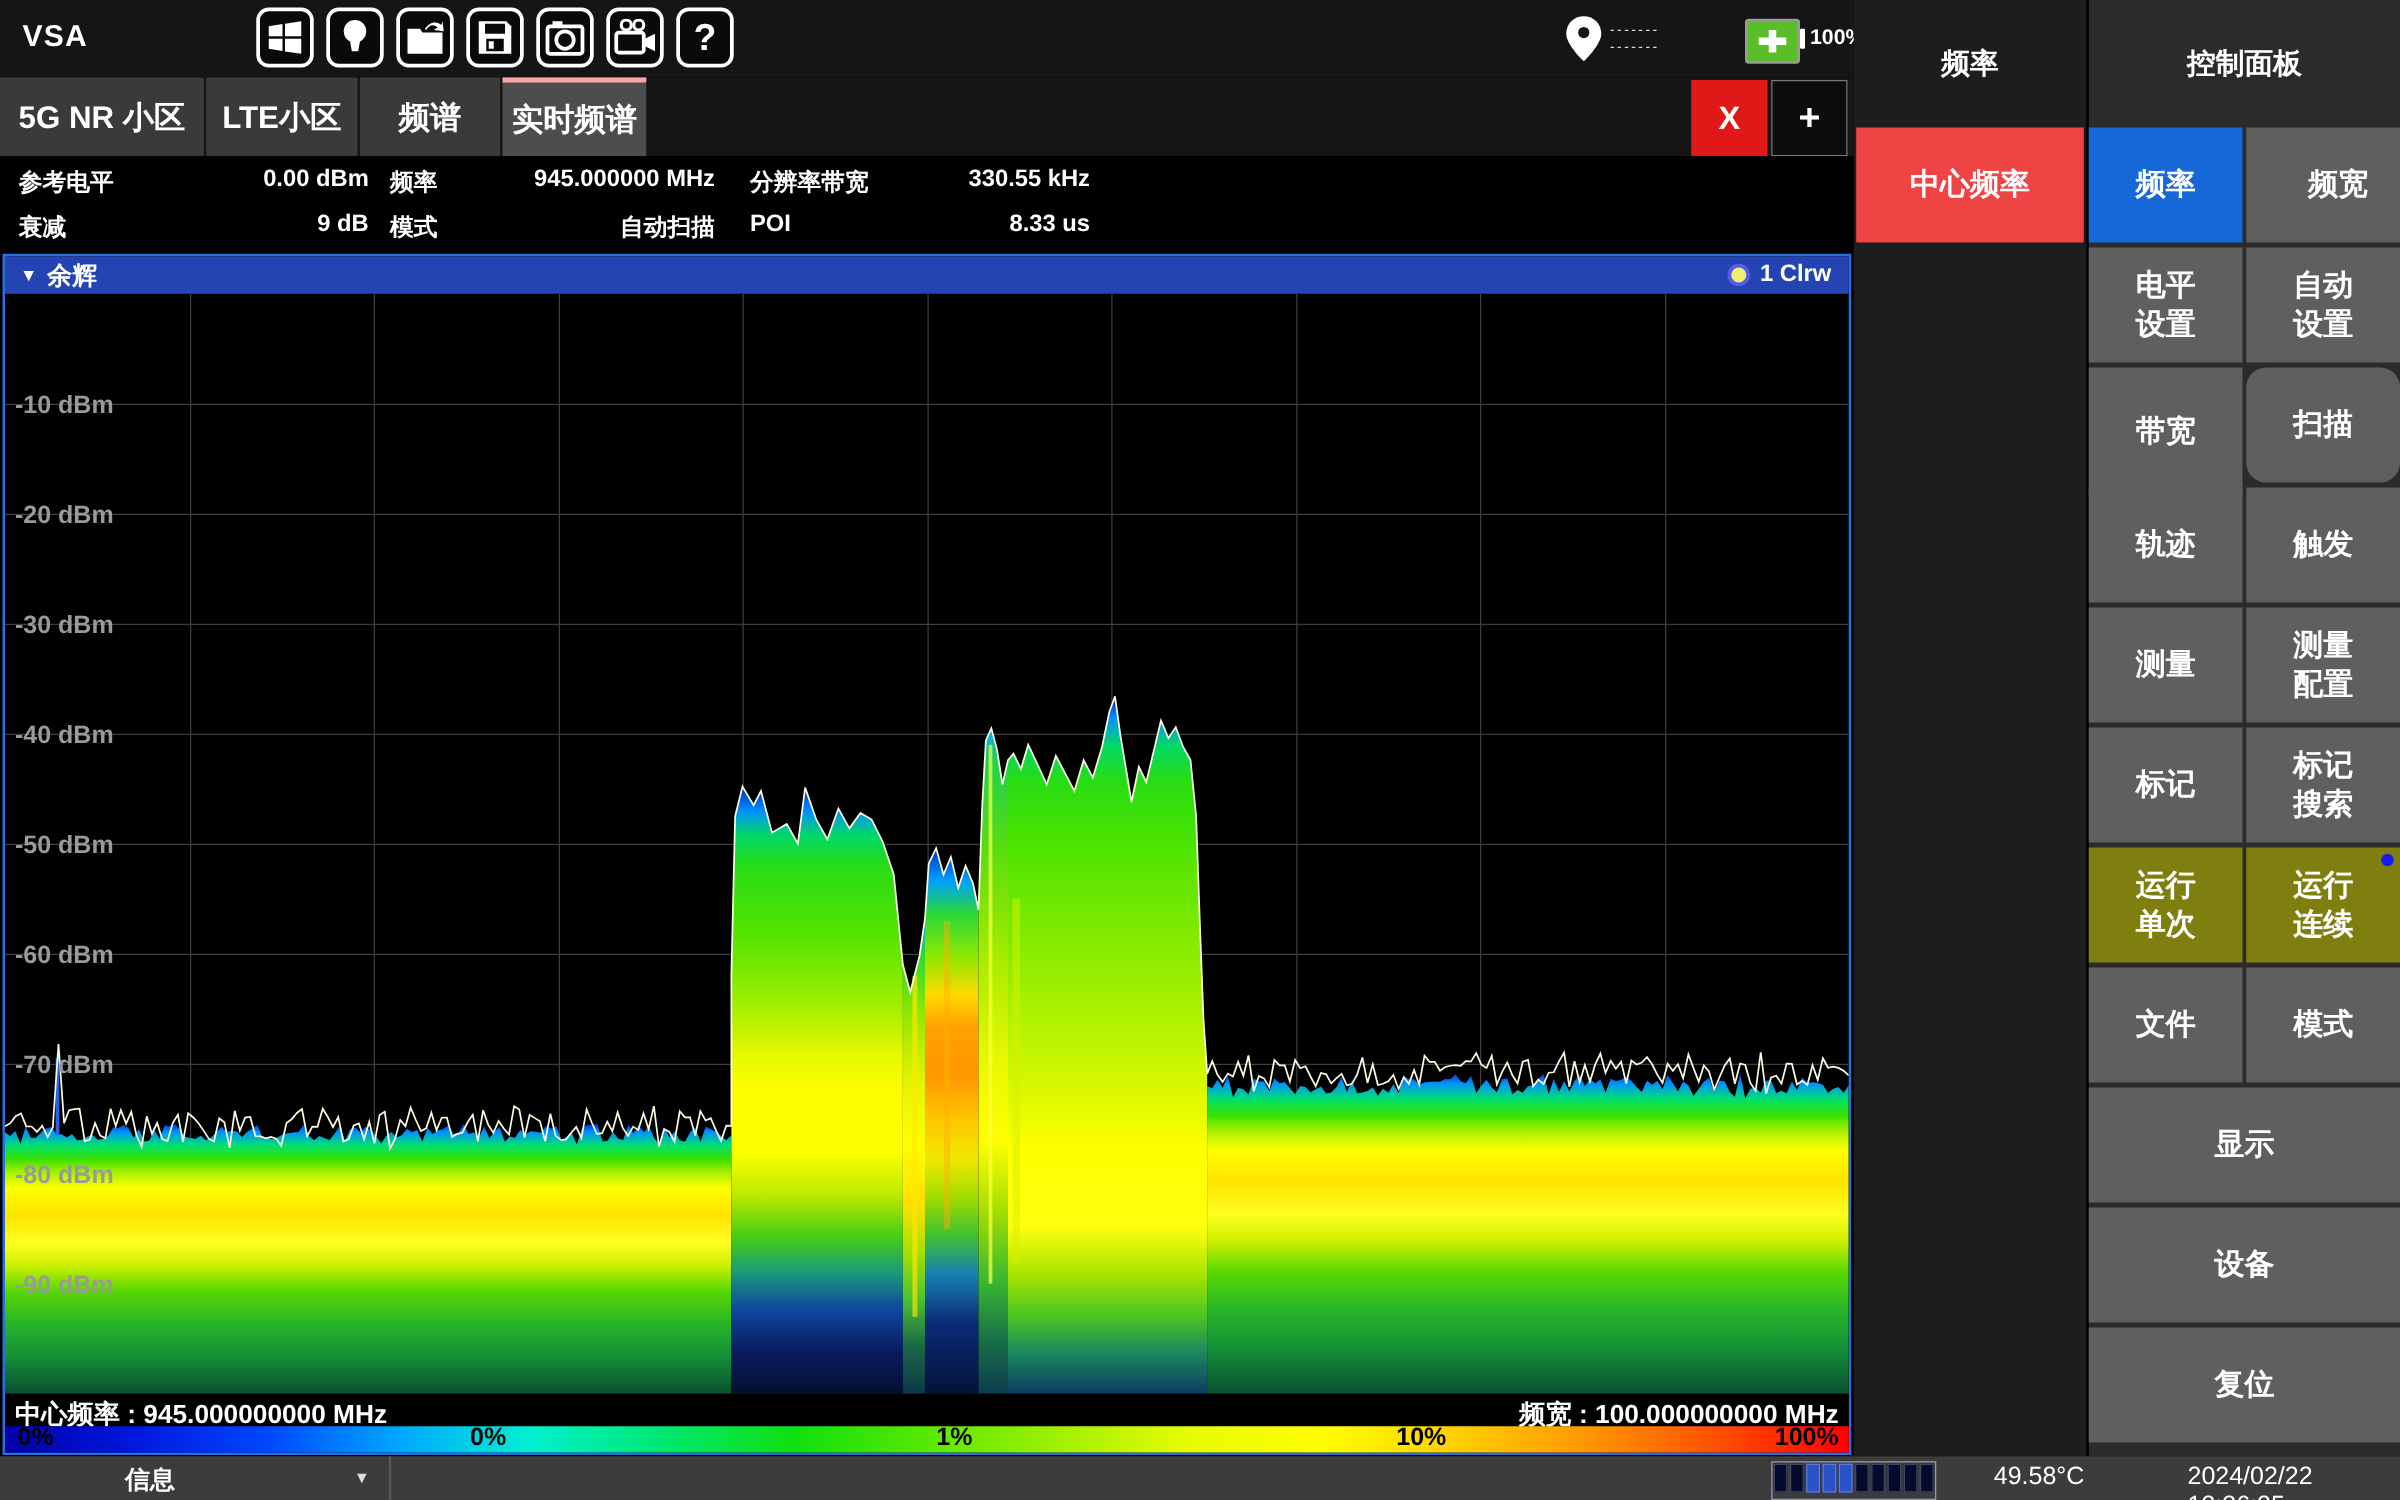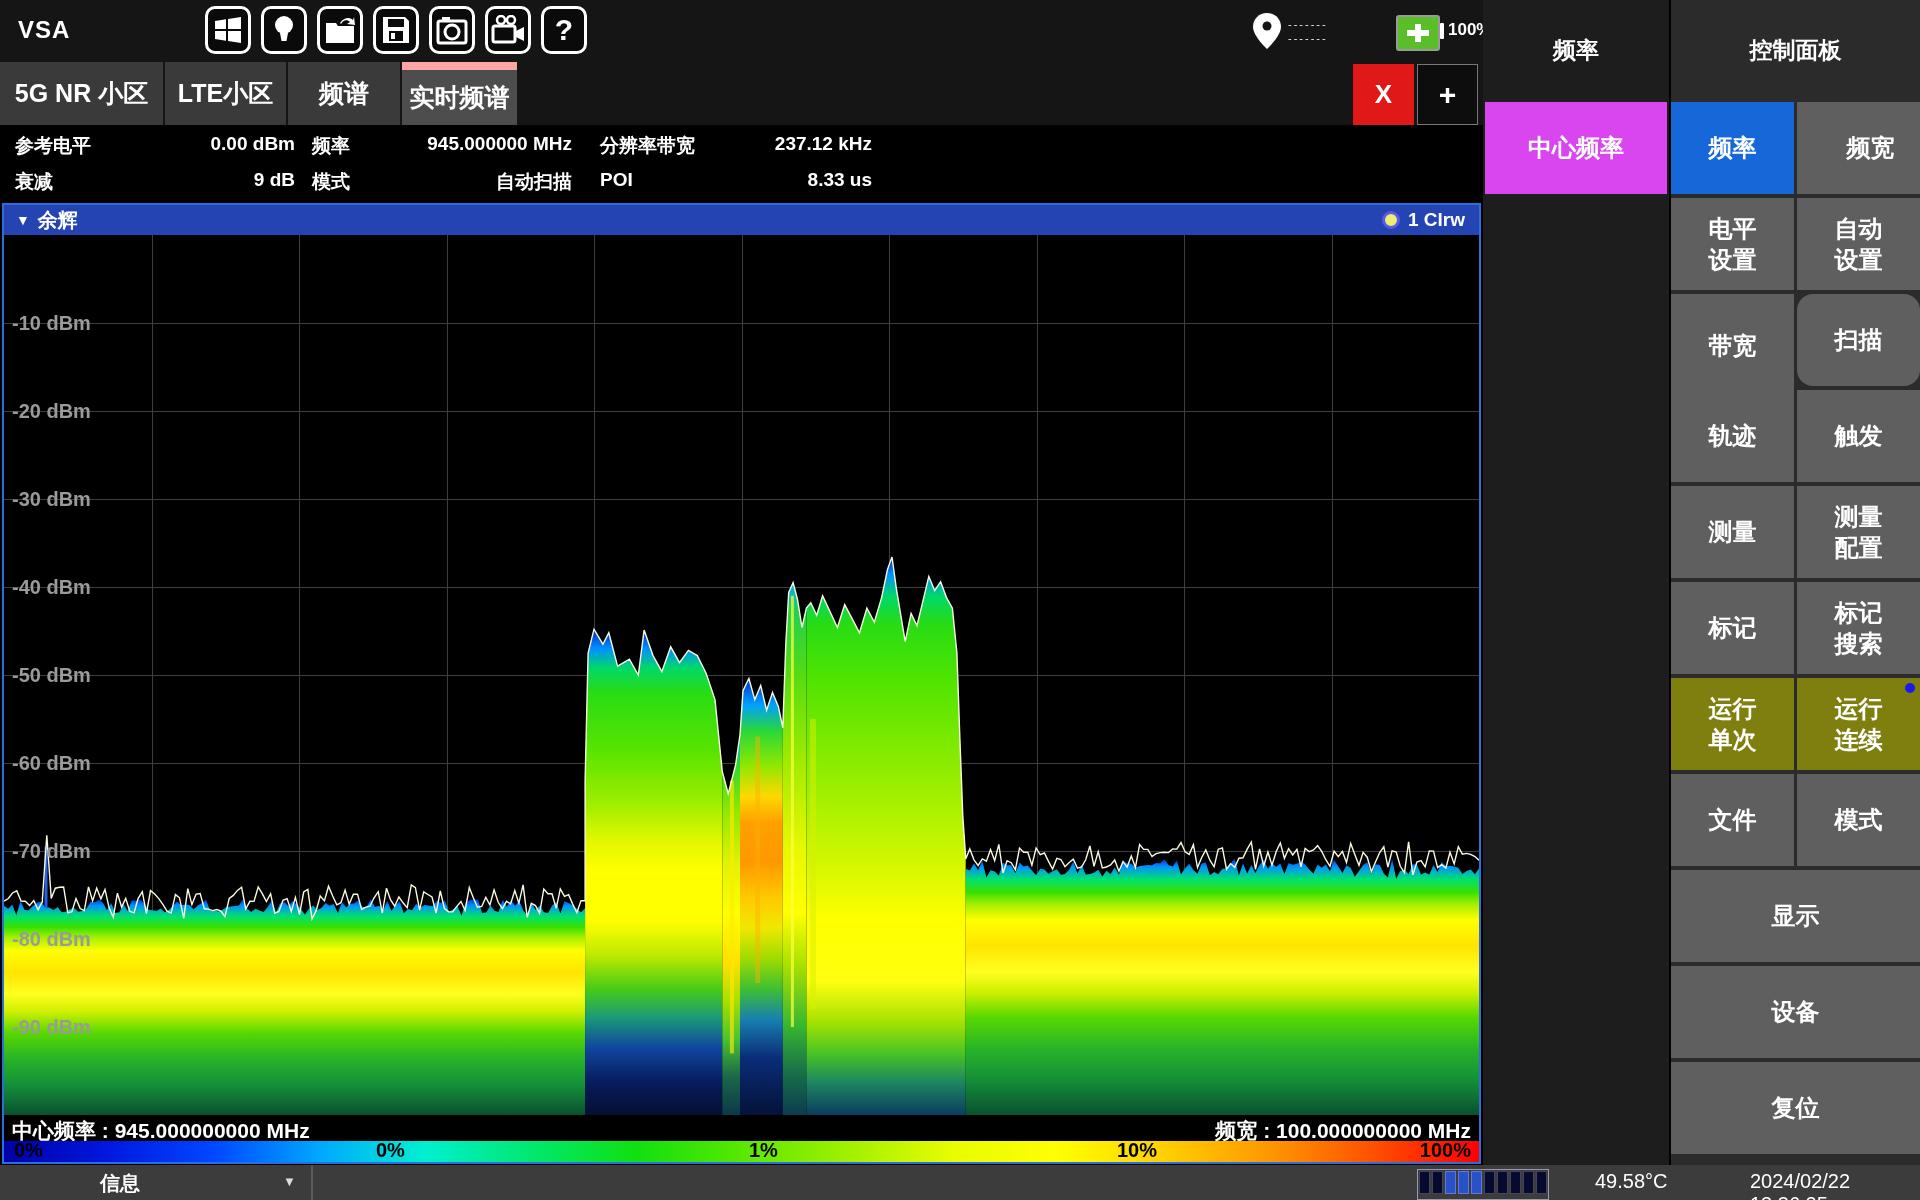--- a/index.html
+++ b/index.html
@@ -15,21 +15,21 @@
   .gps{position:absolute;left:1252px;top:12px;display:flex;align-items:center;gap:6px;}
   .gps-dashes{display:flex;flex-direction:column;gap:4px;font-size:11px;color:#eee;letter-spacing:2px;line-height:10px;}
   .battery{position:absolute;left:1396px;top:15px;width:40px;height:32px;background:#5abe28;border:2px solid #9a9a9a;
            border-radius:3px;display:flex;align-items:center;justify-content:center;}
   .battery-nub{position:absolute;left:1440px;top:23px;width:4px;height:16px;background:#fff;border-radius:1px;}
   .battery-pct{position:absolute;left:1448px;top:20px;font-size:17px;font-weight:bold;}
   
   .tabbar{position:absolute;left:0;top:62px;width:1483px;height:63px;background:#151515;}
   .tab{position:absolute;top:0;height:63px;background:#3a3a3a;color:#fff;display:flex;align-items:center;
        justify-content:center;font-size:25px;font-weight:bold;box-sizing:border-box;cursor:default;}
-  .tab.active{background:#4d4d4d;border-top:8px solid #fca5a5;}
+  .tab.active{background:#4d4d4d;border-top:4px solid #fca5a5;}
   .tab-close{position:absolute;left:1353px;top:2px;width:61px;height:61px;background:#e01818;color:#fff;
              display:flex;align-items:center;justify-content:center;font-size:26px;font-weight:bold;}
   .tab-add{position:absolute;left:1417px;top:2px;width:61px;height:61px;background:#0d0d0d;border:1px solid #777;
            color:#fff;display:flex;align-items:center;justify-content:center;font-size:30px;font-weight:bold;box-sizing:border-box;}
   
   .settings{position:absolute;left:0;top:125px;width:1483px;height:78px;background:#000;}
   .set-cell{position:absolute;font-size:19px;font-weight:bold;white-space:nowrap;}
   
   .specwin{position:absolute;left:2px;top:203px;width:1479px;height:961px;border:2px solid #2b6fdf;
            box-sizing:border-box;background:#000;}
@@ -45,21 +45,21 @@
   .colorbar{position:absolute;left:0;top:936px;width:1475px;height:21px;}
   .colorbar .cb-label{position:absolute;top:-2px;font-size:20px;font-weight:bold;color:#000;}
   
   .submenu-col{position:absolute;left:1483px;top:0;width:186px;height:1165px;background:#1d1d1d;}
   .panel-col{position:absolute;left:1671px;top:0;width:249px;height:1165px;background:#2b2b2b;}
   .col-header{position:absolute;left:0;top:0;width:100%;height:100px;display:flex;align-items:center;
               justify-content:center;font-size:23px;font-weight:bold;}
   .side-btn{position:absolute;display:flex;align-items:center;justify-content:center;text-align:center;
             font-size:24px;font-weight:bold;background:#5f5f5f;color:#fff;white-space:pre-line;line-height:1.3;}
   .side-btn.blue{background:#1668d8;}
-  .side-btn.teal{background:#d946ef;}
+  .side-btn.teal{background:#ef4444;}
   .side-btn.olive{background:#7f7f10;}
   .side-btn .corner-dot{position:absolute;right:5px;top:5px;width:10px;height:10px;border-radius:50%;background:#1a1aee;}
   
   .statusbar{position:absolute;left:0;top:1165px;width:1920px;height:35px;background:#3c3c3c;}
   .info-section{position:absolute;left:0;top:0;width:313px;height:35px;border-right:2px solid #5a5a5a;box-sizing:border-box;}
   .info-label{position:absolute;left:100px;top:5px;font-size:20px;font-weight:bold;}
   .info-caret{position:absolute;left:283px;top:9px;font-size:13px;color:#ddd;}
   .meter{position:absolute;left:1417px;top:4px;height:27px;display:flex;gap:2px;padding:1px;border:1px solid #9a9aa8;}
   .meter .seg{width:11px;height:23px;background:#060a2e;border:1px solid #44445f;box-sizing:border-box;}
   .meter .seg.on{background:#2a52c8;border-color:#5f79d8;}
@@ -147,21 +147,21 @@
       <div class="tab" style="left: 288px; width: 112px;">频谱</div>
       <div class="tab active" style="left: 402px; width: 115px;">实时频谱</div>
     </div>
 
   <div class="settings" id="settings-strip">
       <div class="set-cell" style="left: 15px; top: 8px;">参考电平</div>
       <div class="set-cell" style="left: 0px; top: 8px; width: 295px; text-align: right;">0.00 dBm</div>
       <div class="set-cell" style="left: 312px; top: 8px;">频率</div>
       <div class="set-cell" style="left: 0px; top: 8px; width: 572px; text-align: right;">945.000000 MHz</div>
       <div class="set-cell" style="left: 600px; top: 8px;">分辨率带宽</div>
-      <div class="set-cell" style="left: 0px; top: 8px; width: 872px; text-align: right;">237.12 kHz</div>
+      <div class="set-cell" style="left: 0px; top: 8px; width: 872px; text-align: right;">330.55 kHz</div>
       <div class="set-cell" style="left: 15px; top: 44px;">衰减</div>
       <div class="set-cell" style="left: 0px; top: 44px; width: 295px; text-align: right;">9 dB</div>
       <div class="set-cell" style="left: 312px; top: 44px;">模式</div>
       <div class="set-cell" style="left: 0px; top: 44px; width: 572px; text-align: right;">自动扫描</div>
       <div class="set-cell" style="left: 600px; top: 44px;">POI</div>
       <div class="set-cell" style="left: 0px; top: 44px; width: 872px; text-align: right;">8.33 us</div>
     </div>
 
   <div class="specwin">
     <div class="spec-title">

